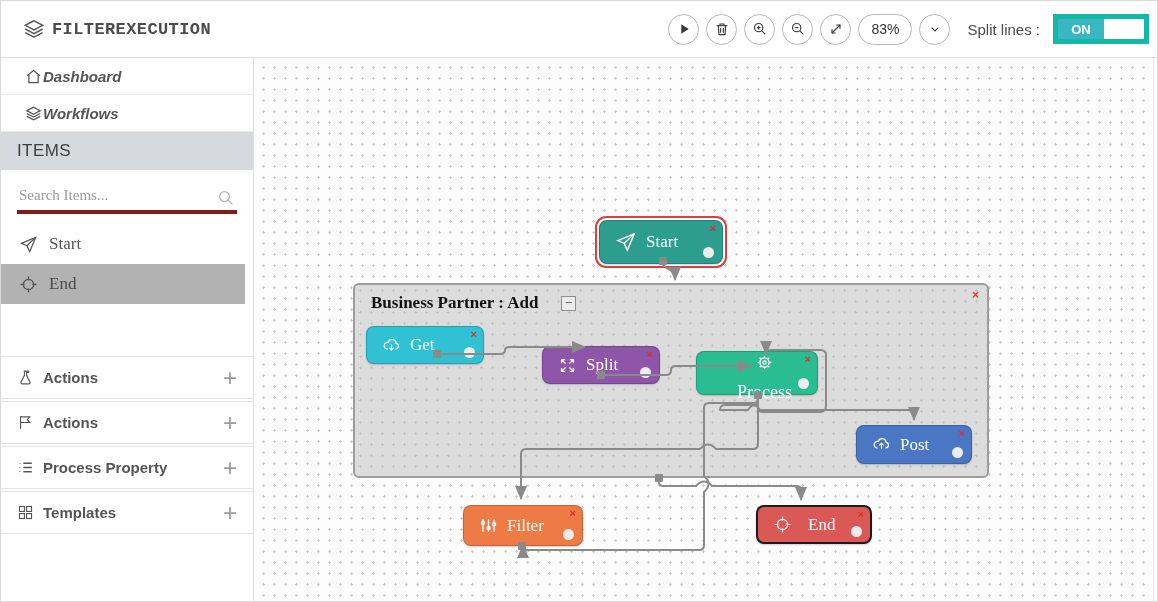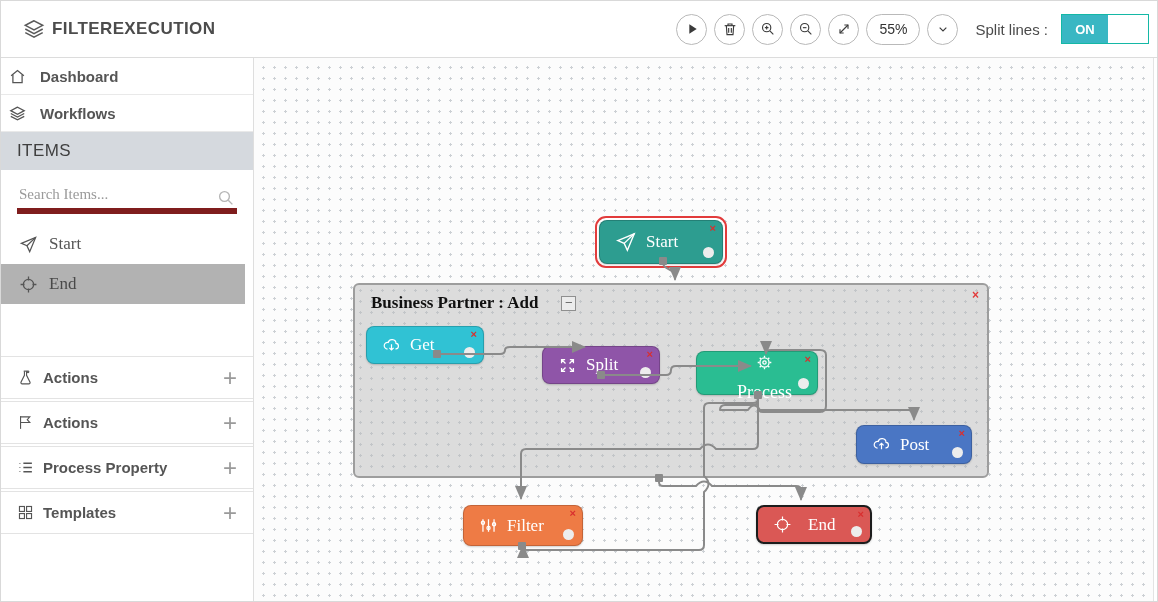--- a/index.html
+++ b/index.html
@@ -13,61 +13,61 @@
 
   
   .topbar {
     position:absolute; left:0; top:0; width:1158px; height:57px;
     background:#fff; border-bottom:1px solid #dcdcdc;
     display:flex; align-items:center; justify-content:space-between;
     padding:0 10px 0 22px; z-index:100;
   }
   .brand { display:flex; align-items:center; gap:7px; color:#4c4c4c; }
   .brand svg { width:22px; height:22px; stroke:#5a5a5a; }
-  .brand .title { font-size:17px; font-weight:bold; letter-spacing:.4px; color:#4c4c4c; }
+  .brand .title { font-size:17px; font-weight:bold; letter-spacing:.4px; color:#4c4c4c;font-family:Liberation Mono, monospace; }
   .toolbar { display:flex; align-items:center; gap:7px; }
   .tbtn {
     width:31px; height:31px; border-radius:50%;
     border:1px solid #b9b9b9; background:#fff;
     display:flex; align-items:center; justify-content:center;
     color:#3a3a3a; cursor:pointer; flex:0 0 auto;
   }
   .tbtn svg { width:16px; height:16px; }
   .zoom-pill {
     height:31px; border:1px solid #b9b9b9; border-radius:16px;
     display:flex; align-items:center; padding:0 12px; font-size:14px; color:#333;
     background:#fff;
   }
   .gridlabel { font-size:15px; color:#4a4a4a; margin:0 6px 0 10px; white-space:nowrap; }
-  .toggle { display:flex; height:30px; border:1px solid #14b8a6; cursor:pointer; }
+  .toggle { display:flex; height:30px; border:5px solid #14b8a6; cursor:pointer; }
   .toggle .on {
     width:46px; background:#39b7c3; color:#fff; font-size:13px; font-weight:bold;
     display:flex; align-items:center; justify-content:center;
   }
   .toggle .off { width:40px; background:#fff; }
 
   
   .sidebar {
     position:absolute; left:0; top:57px; width:253px; height:545px;
     background:#fff; border-right:1px solid #dedede; z-index:90;
   }
   .side-row {
-    display:flex; align-items:center; gap:14px;
-    height:37px; padding:0 8px; border-bottom:1px solid #e9e9e9;
-    font-size:15px; font-weight:bold; color:#555; cursor:pointer;
+    display:flex; align-items:center; gap:1px;
+    height:37px; padding:0 24px; border-bottom:1px solid #e9e9e9;
+    font-size:15px; font-weight:bold; color:#555; cursor:pointer;font-style:italic;
   }
   .side-row svg { width:17px; height:17px; stroke:#555; flex:0 0 auto; }
   .items-header {
     height:38px; background:#d5d9de; color:#3f3f3f; font-size:17px;
     display:flex; align-items:center; padding:16px 16px; letter-spacing:.4px;
   }
   .search-wrap { position:relative; margin:14px 16px 10px 16px; }
   .search-wrap input {
     width:100%; height:30px; border:none; outline:none;
-    border-bottom:6px solid #7f1d1d; background:transparent;
+    border-bottom:4px solid #7f1d1d; background:transparent;
     font-family:"Liberation Serif","DejaVu Serif",serif; font-size:15px; color:#444;
     padding:0 26px 4px 2px;
   }
   .search-wrap input::placeholder { color:#9a9a9a; }
   .search-wrap svg { position:absolute; right:2px; top:5px; width:18px; height:18px; stroke:#b5b5b5; }
   .item-row {
     display:flex; align-items:center; gap:11px;
     height:40px; padding:0 18px; margin-right:8px;
     font-family:"Liberation Serif","DejaVu Serif",serif; font-size:17px; color:#555;
     cursor:grab;
@@ -170,21 +170,21 @@
         </svg>
     </div>
     <div class="tbtn">
       <svg viewBox="0 0 24 24" fill="none" stroke="#3a3a3a" stroke-width="1.7">
           <path d="M6 18 18 6"></path>
           <path d="M12.5 6H18v5.5"></path>
           <path d="M11.5 18H6v-5.5"></path>
         </svg>
     </div>
     <div class="zoom-pill">
-      <span>55%</span>
+      <span>83%</span>
     </div>
     <div class="tbtn">
       <svg viewBox="0 0 24 24" fill="none" stroke="#3a3a3a" stroke-width="1.7">
           <polyline points="7,10 12,15 17,10"></polyline>
         </svg>
     </div>
     <span class="gridlabel">Split lines :</span>
     <div class="toggle">
       <span class="on">ON</span>
       <span class="off"></span>

